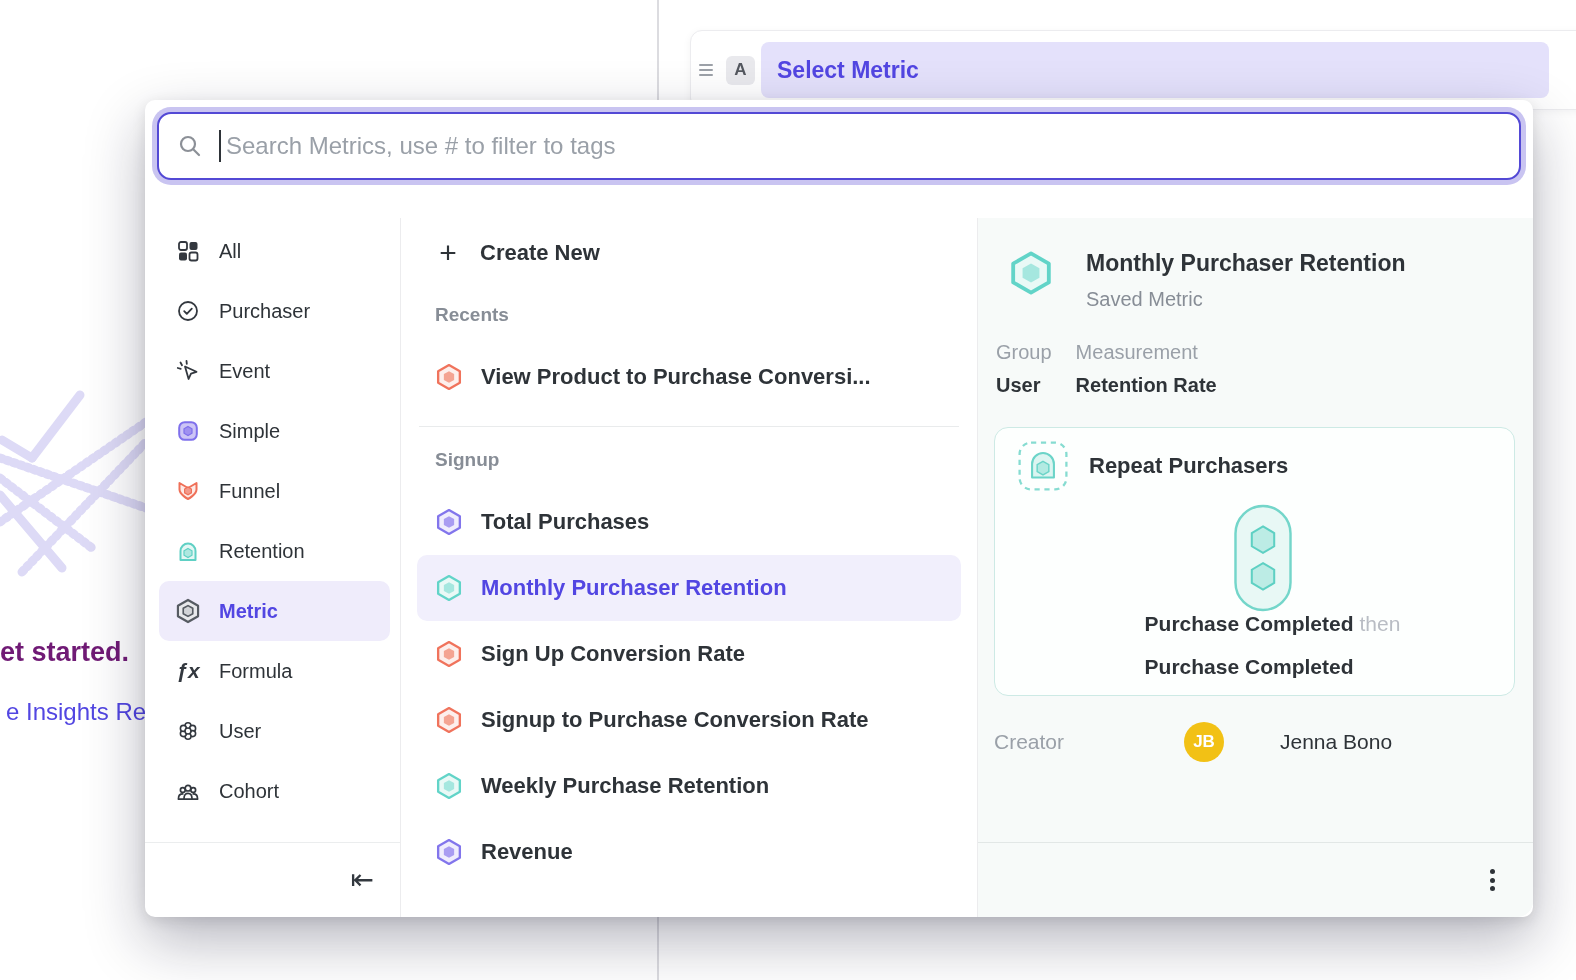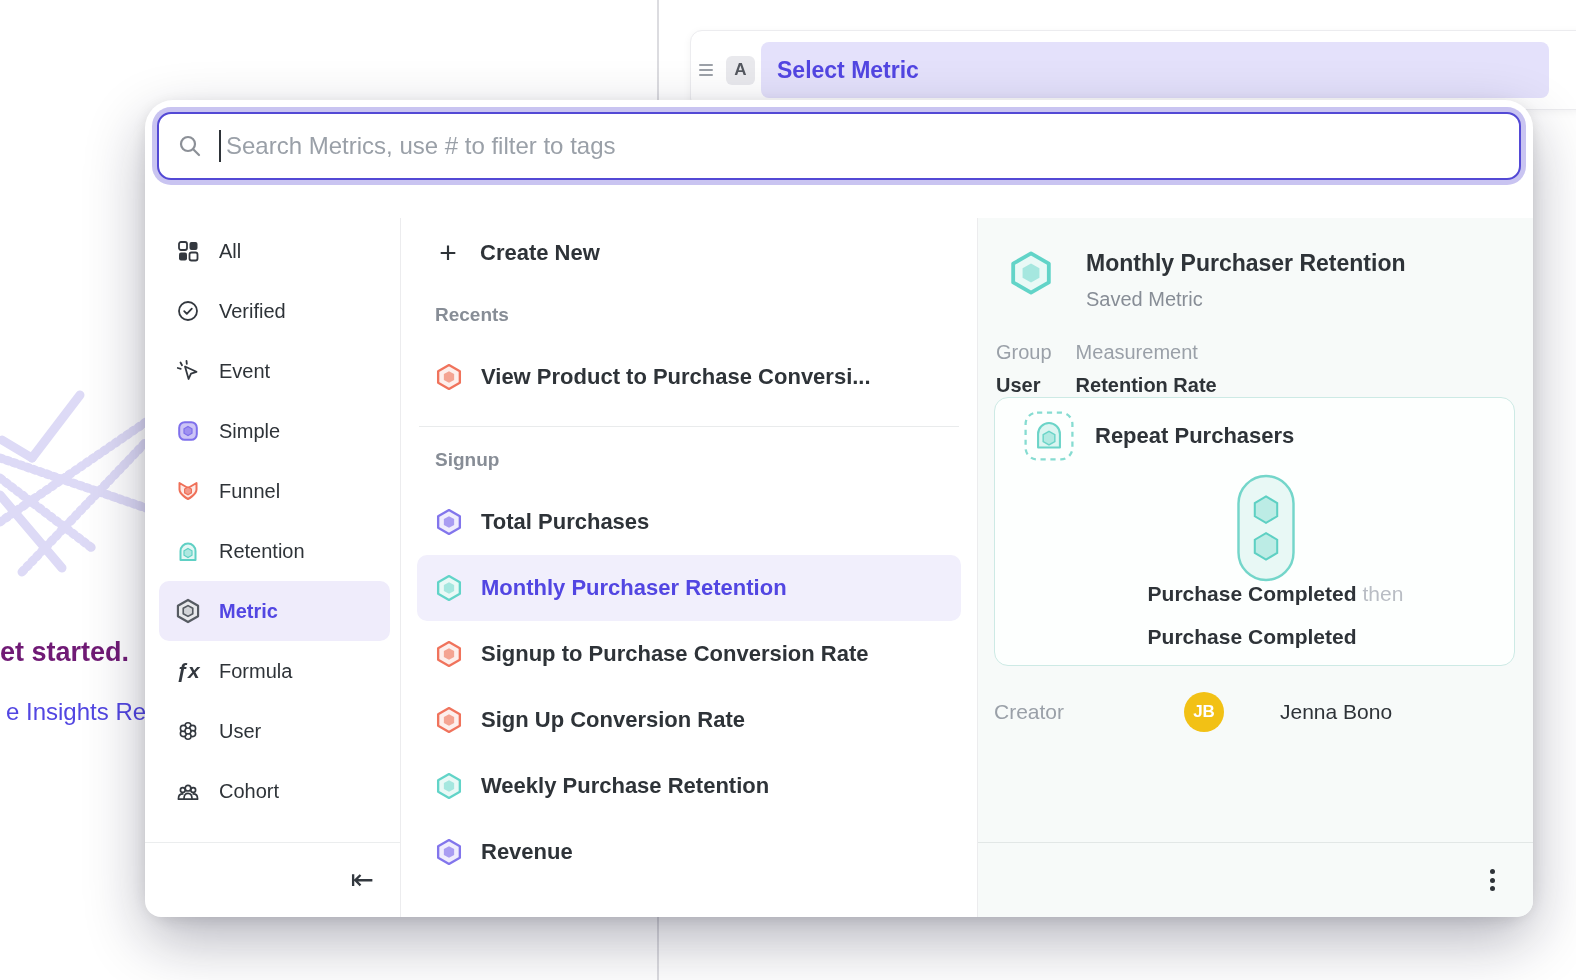--- a/index.html
+++ b/index.html
@@ -34,21 +34,21 @@
   }
   .qb-pill{
     margin-left:6px;height:56px;width:788px;border-radius:8px;background:#e4e1fb;
     display:flex;align-items:center;padding-left:16px;box-sizing:border-box;
     font-size:23px;font-weight:700;color:#5246e2;
   }
 
   
   .modal{
     position:absolute;left:145px;top:100px;width:1388px;height:817px;
-    background:#fff;border-radius:28px;
+    background:#fff;border-radius:10px;
     box-shadow:0 24px 60px rgba(18,18,48,.30), 0 4px 14px rgba(0,0,0,.10);
   }
   
   .search-outer{
     position:absolute;left:12px;top:12px;right:12px;height:68px;
     border:2px solid #5349d5;border-radius:14px;background:#fff;
     box-shadow:0 0 0 5px #c9c4f1;
     display:flex;align-items:center;padding:0 18px;box-sizing:border-box;
   }
   .search-outer svg{flex:0 0 auto;margin-right:16px;}
@@ -113,22 +113,22 @@
   .d-header{display:flex;align-items:flex-start;}
   .d-hex{margin-left:14px;flex:0 0 auto;}
   .d-titles{margin-left:32px;}
   .d-title{font-size:23px;font-weight:700;color:#2e3338;line-height:1.2;}
   .d-sub{margin-top:10px;font-size:20px;color:#878d96;}
   .d-meta{display:flex;margin:30px 0 0 2px;}
   .d-meta .meta-col{margin-right:24px;}
   .meta-label{font-size:20px;color:#9aa0a8;}
   .meta-value{margin-top:10px;font-size:20px;font-weight:700;color:#2e3338;}
   .d-card{
-    background:#fdfffe;border:1.5px solid #cdeae5;border-radius:14px;
-    padding:12px 14px 16px 28px;
+    margin-top:30px;background:#fdfffe;border:1.5px solid #cdeae5;border-radius:14px;
+    padding:12px 14px 16px 22px;
   }
   .d-card-head{display:flex;align-items:center;}
   .d-card-name{margin-left:20px;font-size:22px;font-weight:700;color:#2e3338;}
   .d-steps{display:flex;margin-top:12px;margin-left:8px;align-items:center;flex-direction:column;}
   .d-step-texts{margin-left:20px;}
   .step-line{font-size:21px;font-weight:600;color:#2e3338;margin-bottom:19px;white-space:nowrap;}
   .step-line:last-child{margin-bottom:0;}
   .step-conn{font-weight:500;color:#b9bdc4;margin-left:6px;}
   .d-creator{display:flex;align-items:center;margin-top:26px;gap:40px;}
   .creator-label{font-size:21px;color:#9aa0a8;width:150px;}
@@ -202,21 +202,21 @@
         <span class="s-label">All</span>
       </div>
 
       <div class="side-item">
         <span class="s-ico">
           <svg width="24" height="24" viewBox="0 0 24 24">
             <circle cx="12" cy="12" r="9" class="sicon"></circle>
             <path d="M8.2 12.2 L10.8 14.8 L15.8 9.6" class="sicon"></path>
           </svg>
         </span>
-        <span class="s-label">Verified</span>
+        <span class="s-label">Purchaser</span>
       </div>
 
       <div class="side-item">
         <span class="s-ico">
           <svg width="24" height="24" viewBox="0 0 24 24">
             <path d="M9 7.5 L20.5 12.8 L15 14.6 L12.6 20 Z" class="sicon"></path>
             <line x1="4.5" y1="3.5" x2="6" y2="6.2" class="sicon"></line>
             <line x1="1.8" y1="9" x2="4.8" y2="9.8" class="sicon"></line>
             <line x1="10.5" y1="1.8" x2="10.8" y2="4.8" class="sicon"></line>
           </svg>
@@ -355,31 +355,31 @@
           <span class="m-label">Monthly Purchaser Retention</span>
         </div>
 
         <div class="m-row" data-color="orange">
           <span class="hexwrap">
             <svg width="28" height="28" viewBox="0 0 24 24">
               <polygon class="hx-o" points="12,1.8 21.3,7.1 21.3,16.9 12,22.2 2.7,16.9 2.7,7.1"></polygon>
               <polygon class="hx-i" points="12,7 16.4,9.5 16.4,14.5 12,17 7.6,14.5 7.6,9.5"></polygon>
             </svg>
           </span>
+          <span class="m-label">Sign Up Conversion Rate</span>
+        </div>
+
+        <div class="m-row" data-color="orange">
+          <span class="hexwrap">
+            <svg width="28" height="28" viewBox="0 0 24 24">
+              <polygon class="hx-o" points="12,1.8 21.3,7.1 21.3,16.9 12,22.2 2.7,16.9 2.7,7.1"></polygon>
+              <polygon class="hx-i" points="12,7 16.4,9.5 16.4,14.5 12,17 7.6,14.5 7.6,9.5"></polygon>
+            </svg>
+          </span>
           <span class="m-label">Signup to Purchase Conversion Rate</span>
-        </div>
-
-        <div class="m-row" data-color="orange">
-          <span class="hexwrap">
-            <svg width="28" height="28" viewBox="0 0 24 24">
-              <polygon class="hx-o" points="12,1.8 21.3,7.1 21.3,16.9 12,22.2 2.7,16.9 2.7,7.1"></polygon>
-              <polygon class="hx-i" points="12,7 16.4,9.5 16.4,14.5 12,17 7.6,14.5 7.6,9.5"></polygon>
-            </svg>
-          </span>
-          <span class="m-label">Sign Up Conversion Rate</span>
         </div>
 
         <div class="m-row" data-color="teal">
           <span class="hexwrap">
             <svg width="28" height="28" viewBox="0 0 24 24">
               <polygon class="hx-o" points="12,1.8 21.3,7.1 21.3,16.9 12,22.2 2.7,16.9 2.7,7.1"></polygon>
               <polygon class="hx-i" points="12,7 16.4,9.5 16.4,14.5 12,17 7.6,14.5 7.6,9.5"></polygon>
             </svg>
           </span>
           <span class="m-label">Weekly Purchase Retention</span>

